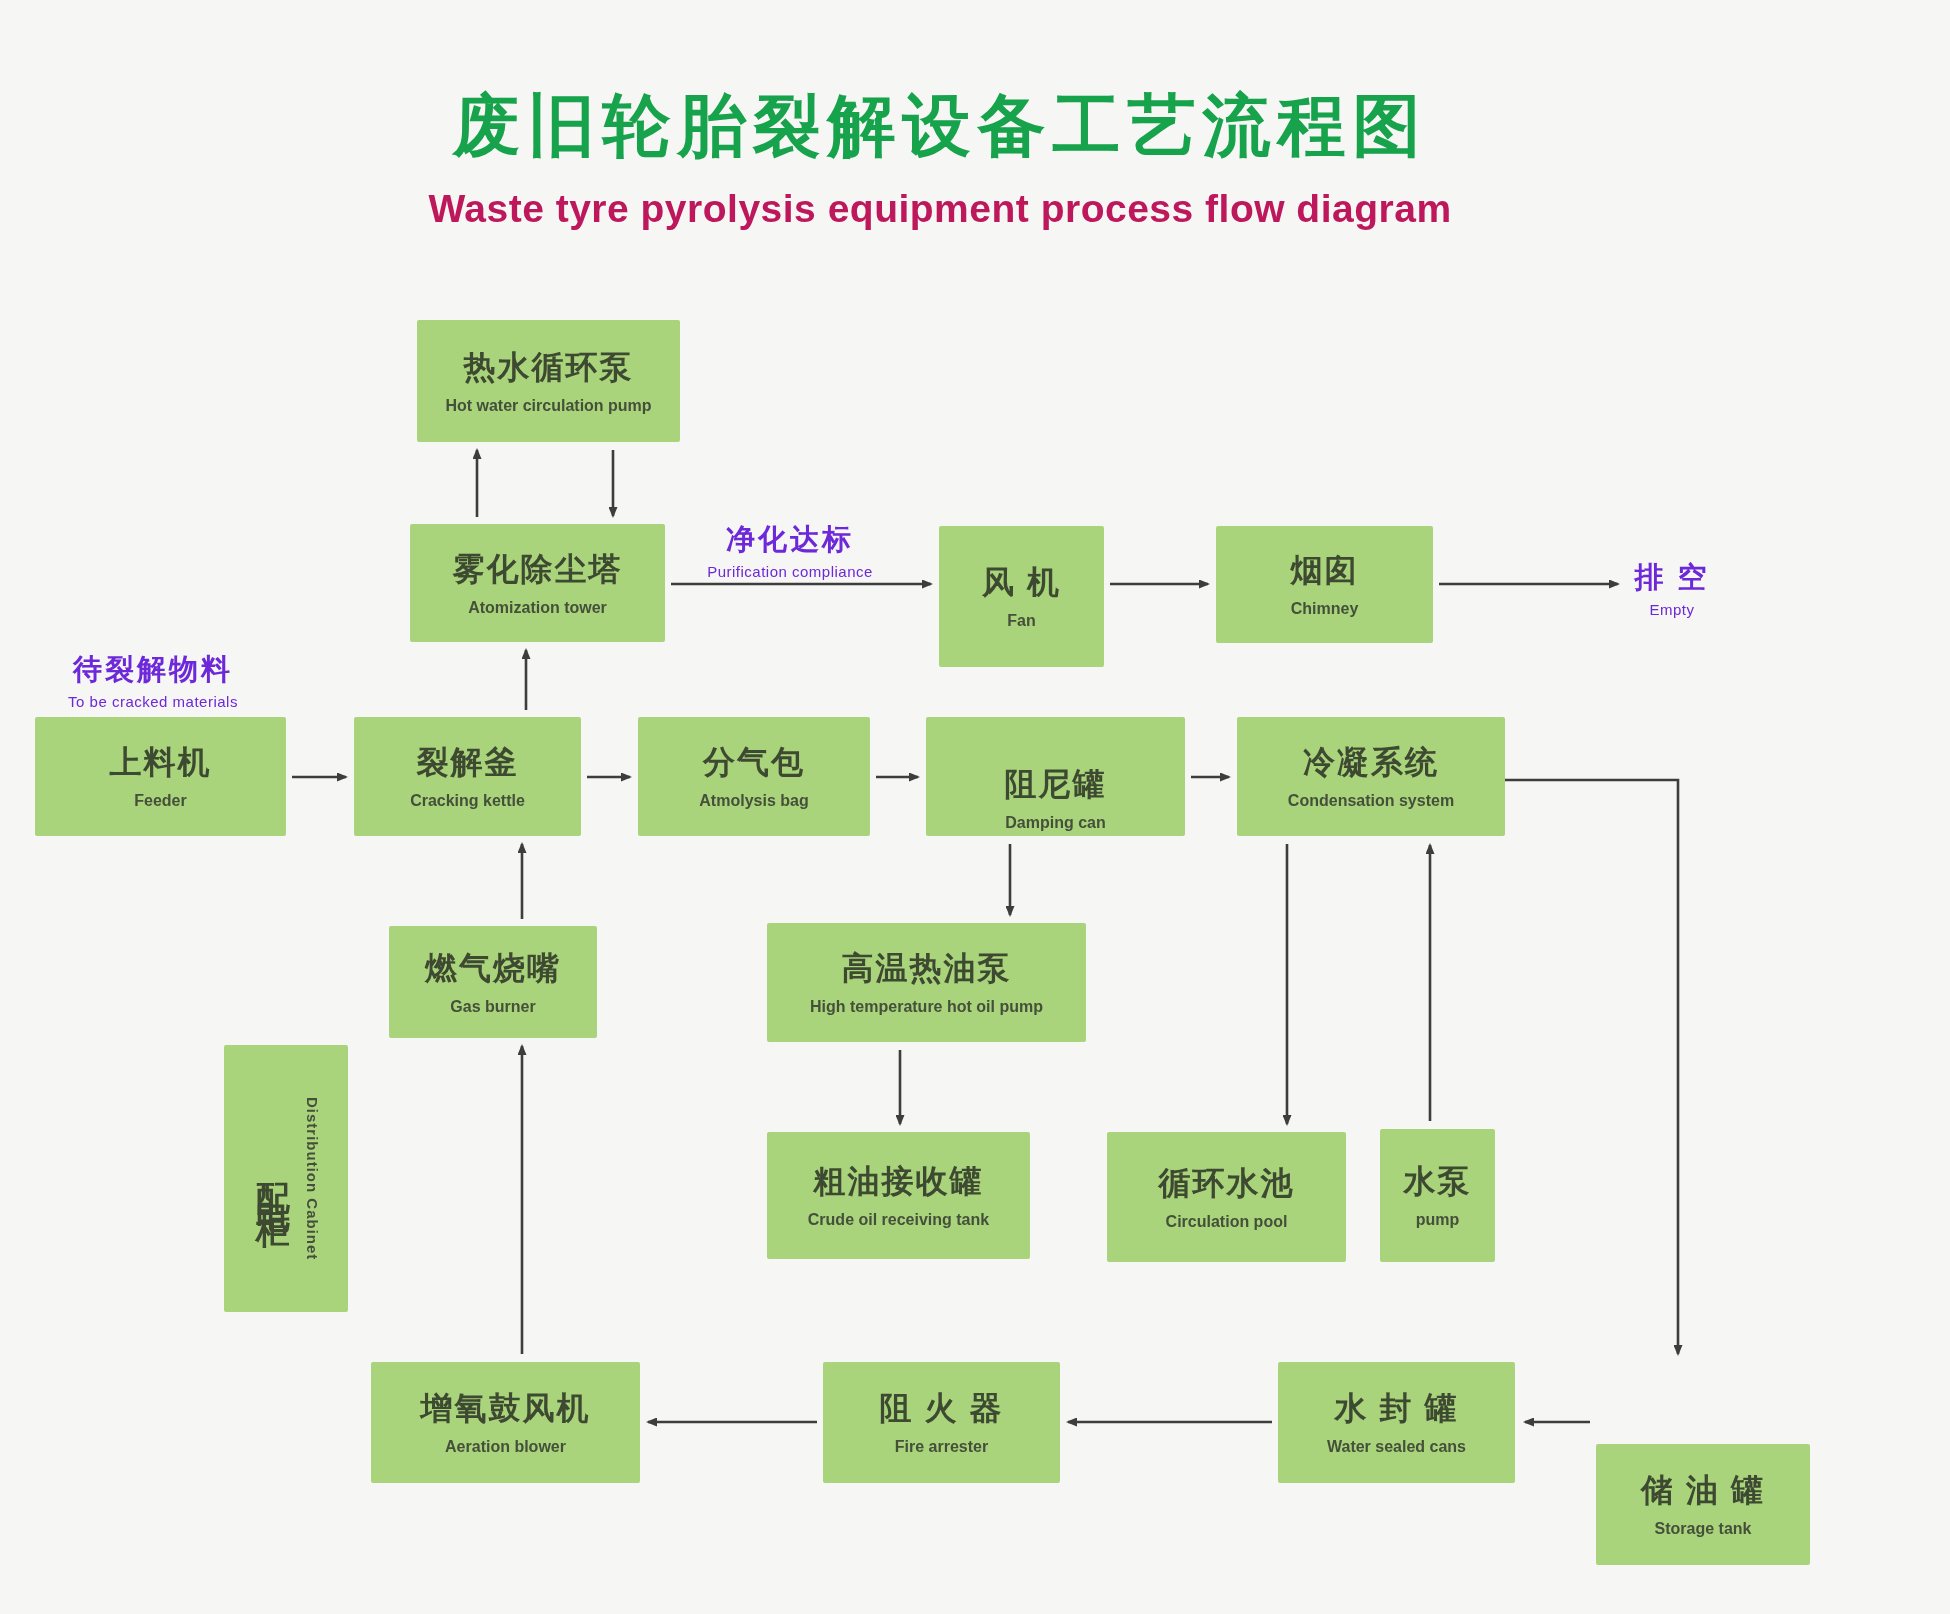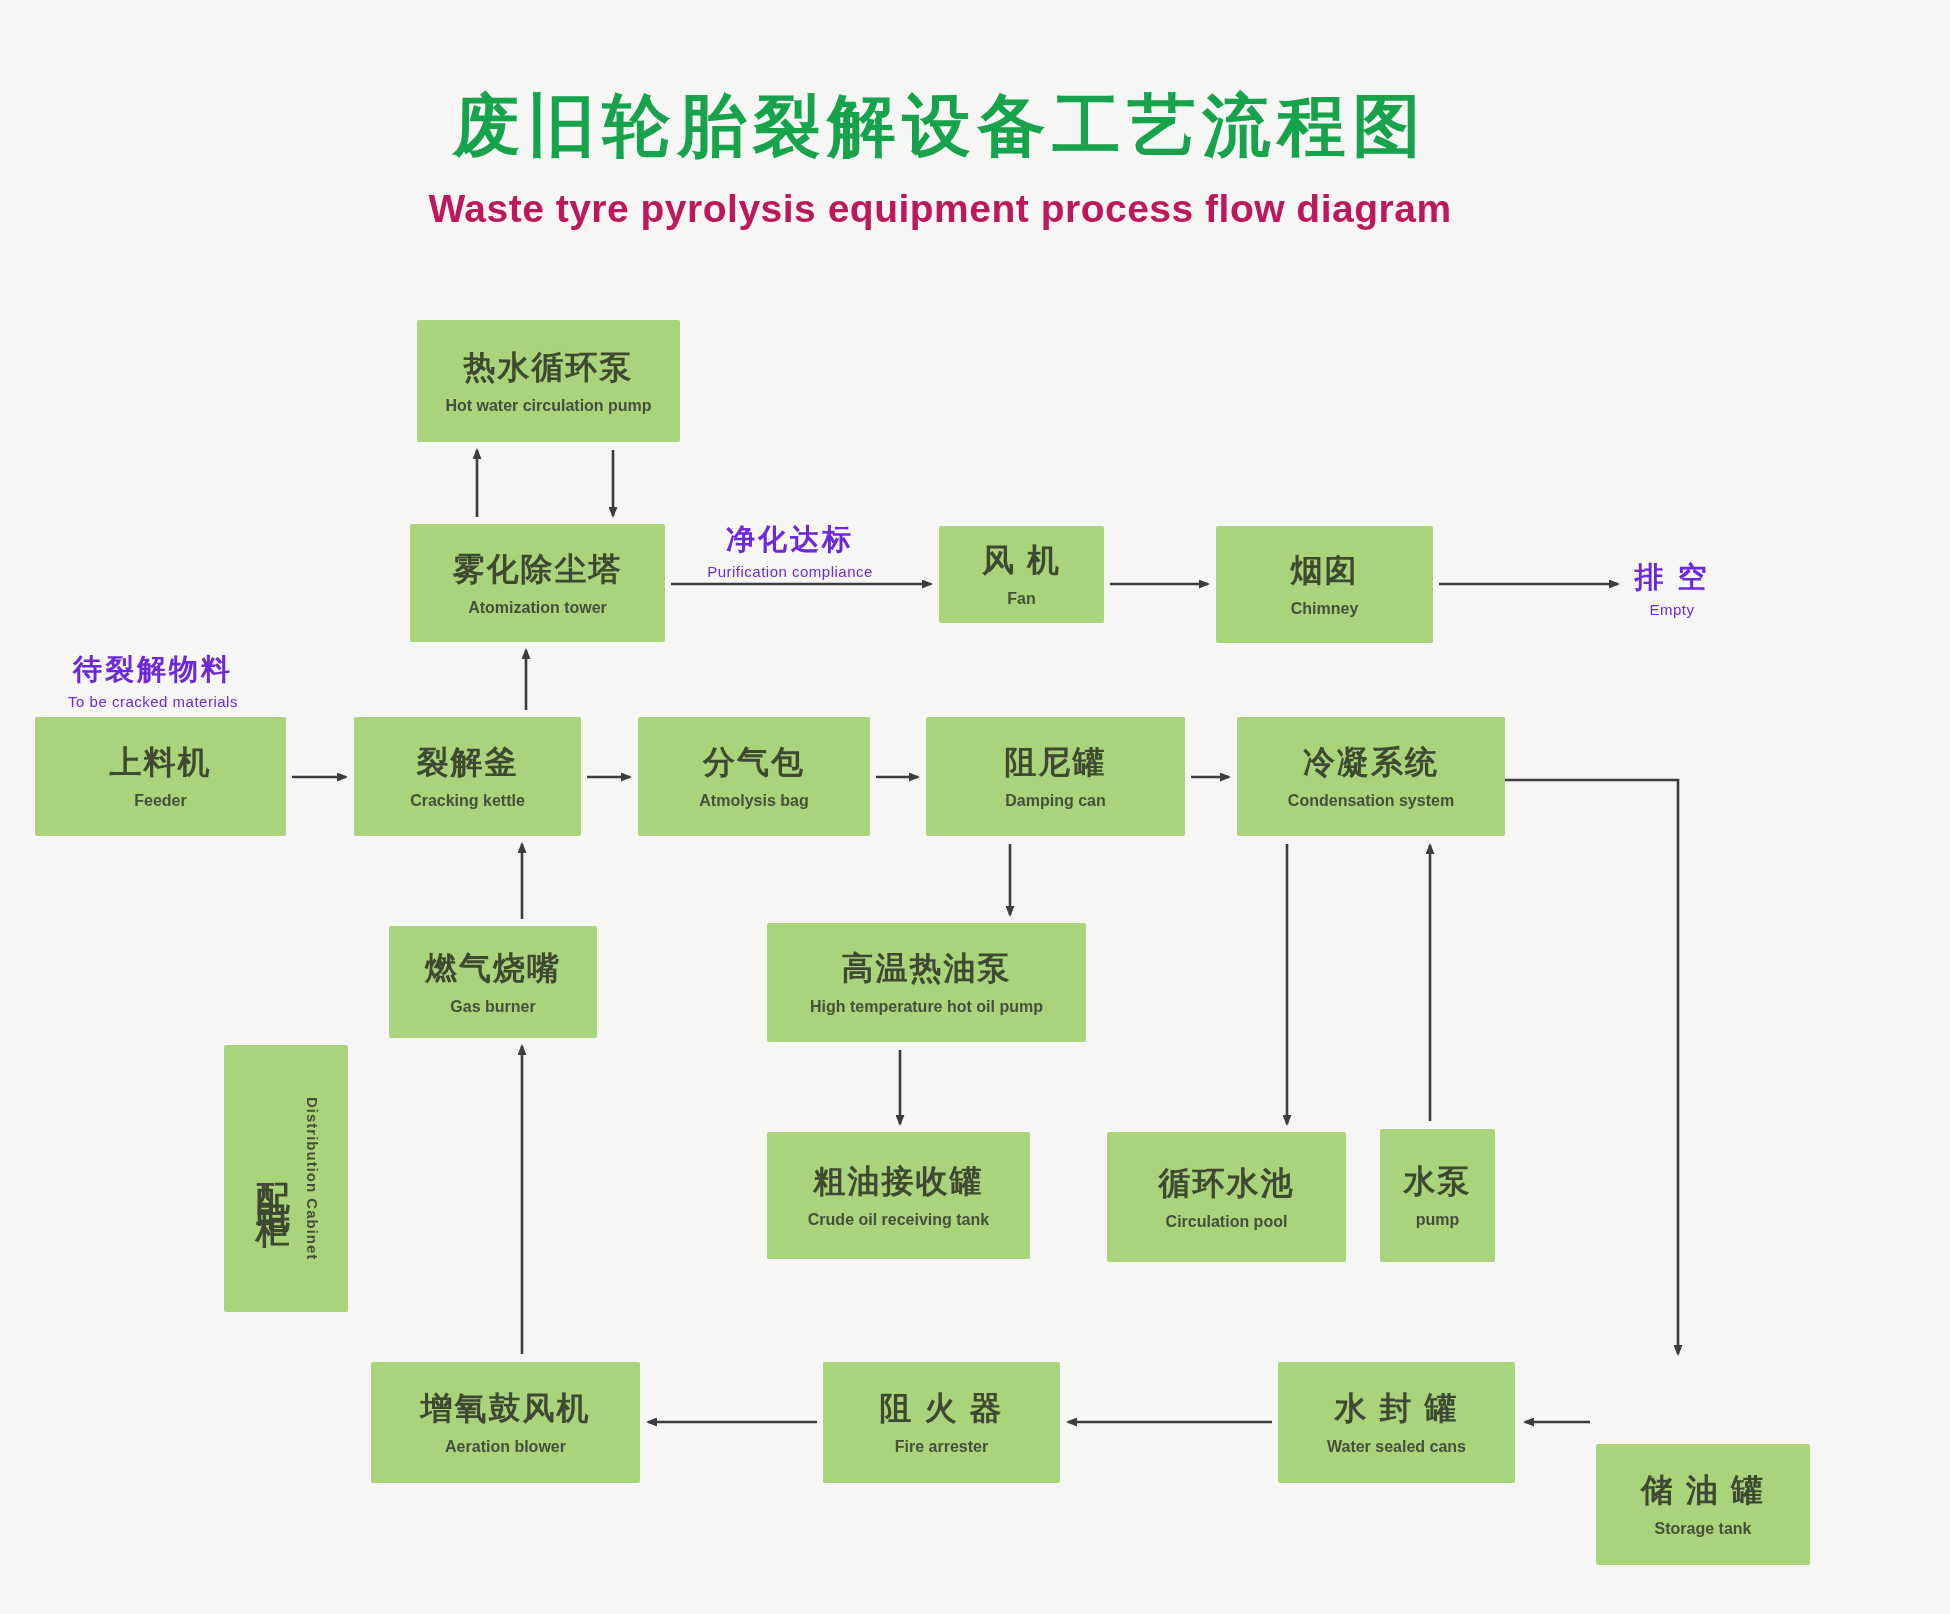--- a/index.html
+++ b/index.html
@@ -154,41 +154,41 @@
 
   <div id="nodes-layer">
       <div class="box" style="left: 417px; top: 320px; width: 263px; height: 122px;">
         <div class="cn">热水循环泵</div>
         <div class="en">Hot water circulation pump</div>
       </div>
       <div class="box" style="left: 410px; top: 524px; width: 255px; height: 118px;">
         <div class="cn">雾化除尘塔</div>
         <div class="en">Atomization tower</div>
       </div>
-      <div class="box" style="left: 939px; top: 526px; width: 165px; height: 97px;">
+      <div class="box" style="left: 939px; top: 526px; width: 165px; height: 141px;">
         <div class="cn">风 机</div>
         <div class="en">Fan</div>
       </div>
       <div class="box" style="left: 1216px; top: 526px; width: 217px; height: 117px;">
         <div class="cn">烟囱</div>
         <div class="en">Chimney</div>
       </div>
       <div class="box" style="left: 35px; top: 717px; width: 251px; height: 119px;">
         <div class="cn">上料机</div>
         <div class="en">Feeder</div>
       </div>
       <div class="box" style="left: 354px; top: 717px; width: 227px; height: 119px;">
         <div class="cn">裂解釜</div>
         <div class="en">Cracking kettle</div>
       </div>
       <div class="box" style="left: 638px; top: 717px; width: 232px; height: 119px;">
         <div class="cn">分气包</div>
         <div class="en">Atmolysis bag</div>
       </div>
-      <div class="box" style="left: 926px; top: 717px; width: 259px; height: 119px;">
+      <div class="box" style="left: 926px; top: 717px; width: 259px; height: 119px; justify-content: flex-end;">
         <div class="cn">阻尼罐</div>
         <div class="en">Damping can</div>
       </div>
       <div class="box" style="left: 1237px; top: 717px; width: 268px; height: 119px;">
         <div class="cn">冷凝系统</div>
         <div class="en">Condensation system</div>
       </div>
       <div class="box" style="left: 389px; top: 926px; width: 208px; height: 112px;">
         <div class="cn">燃气烧嘴</div>
         <div class="en">Gas burner</div>

